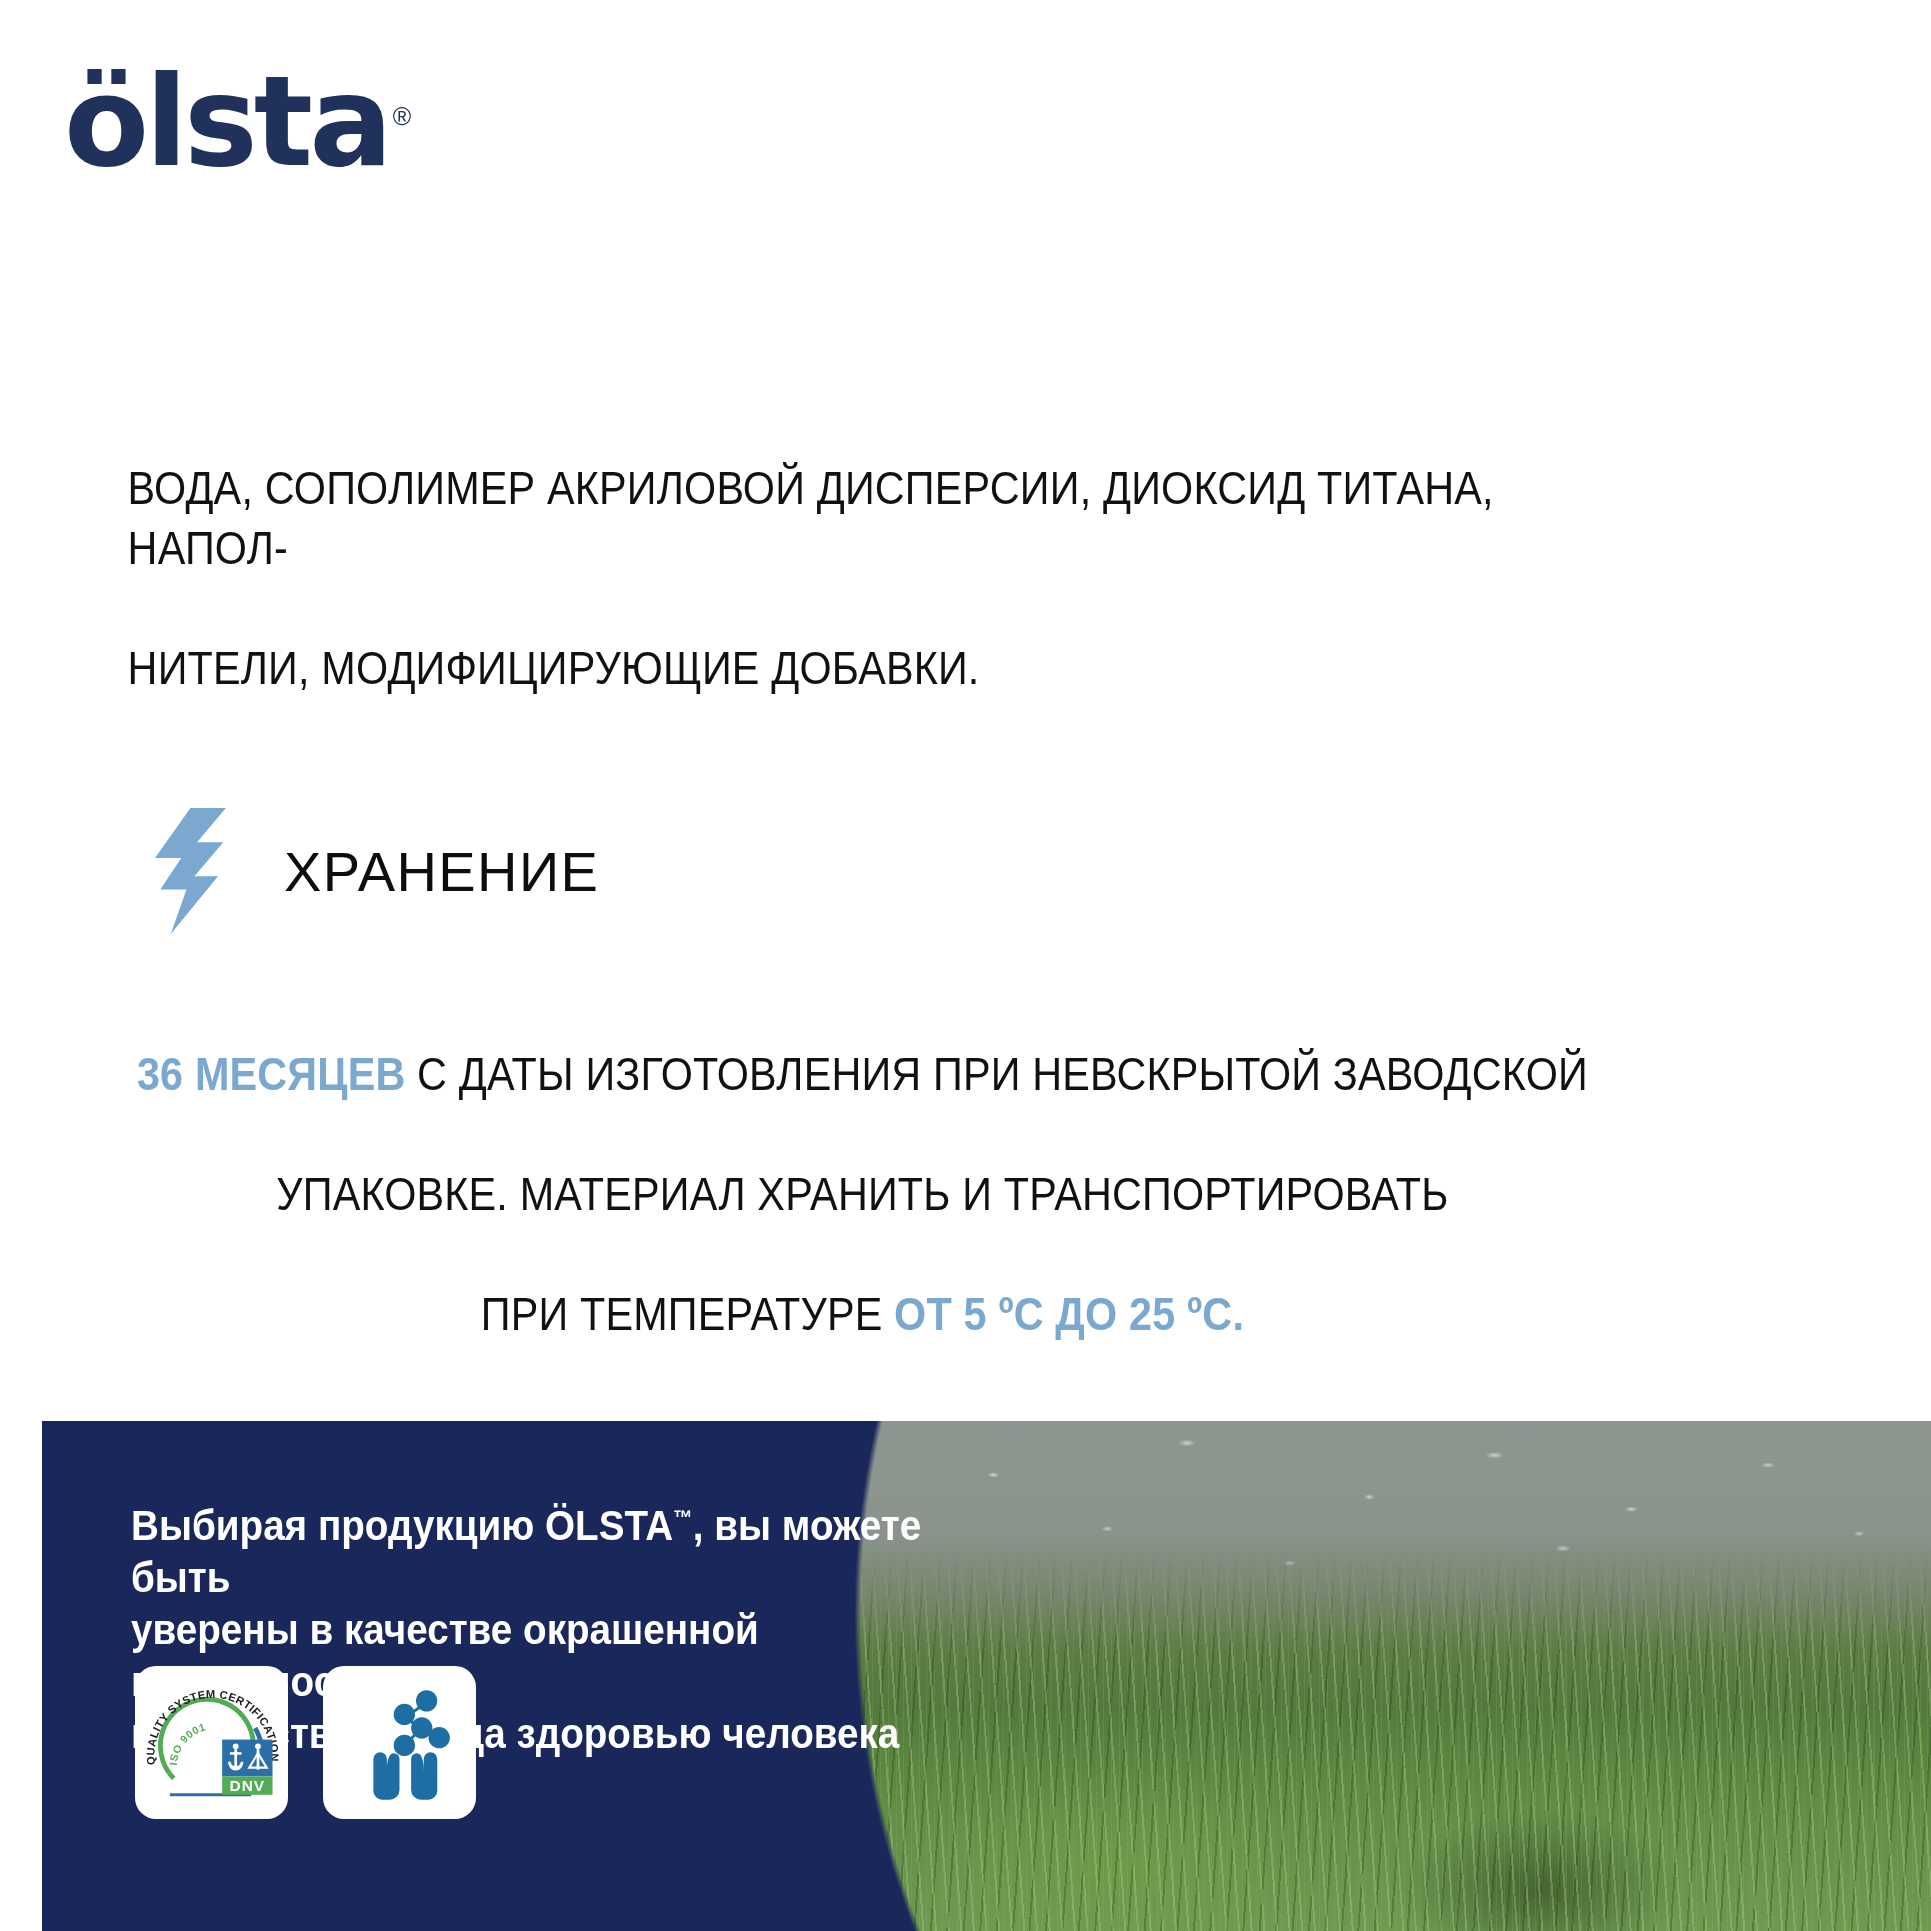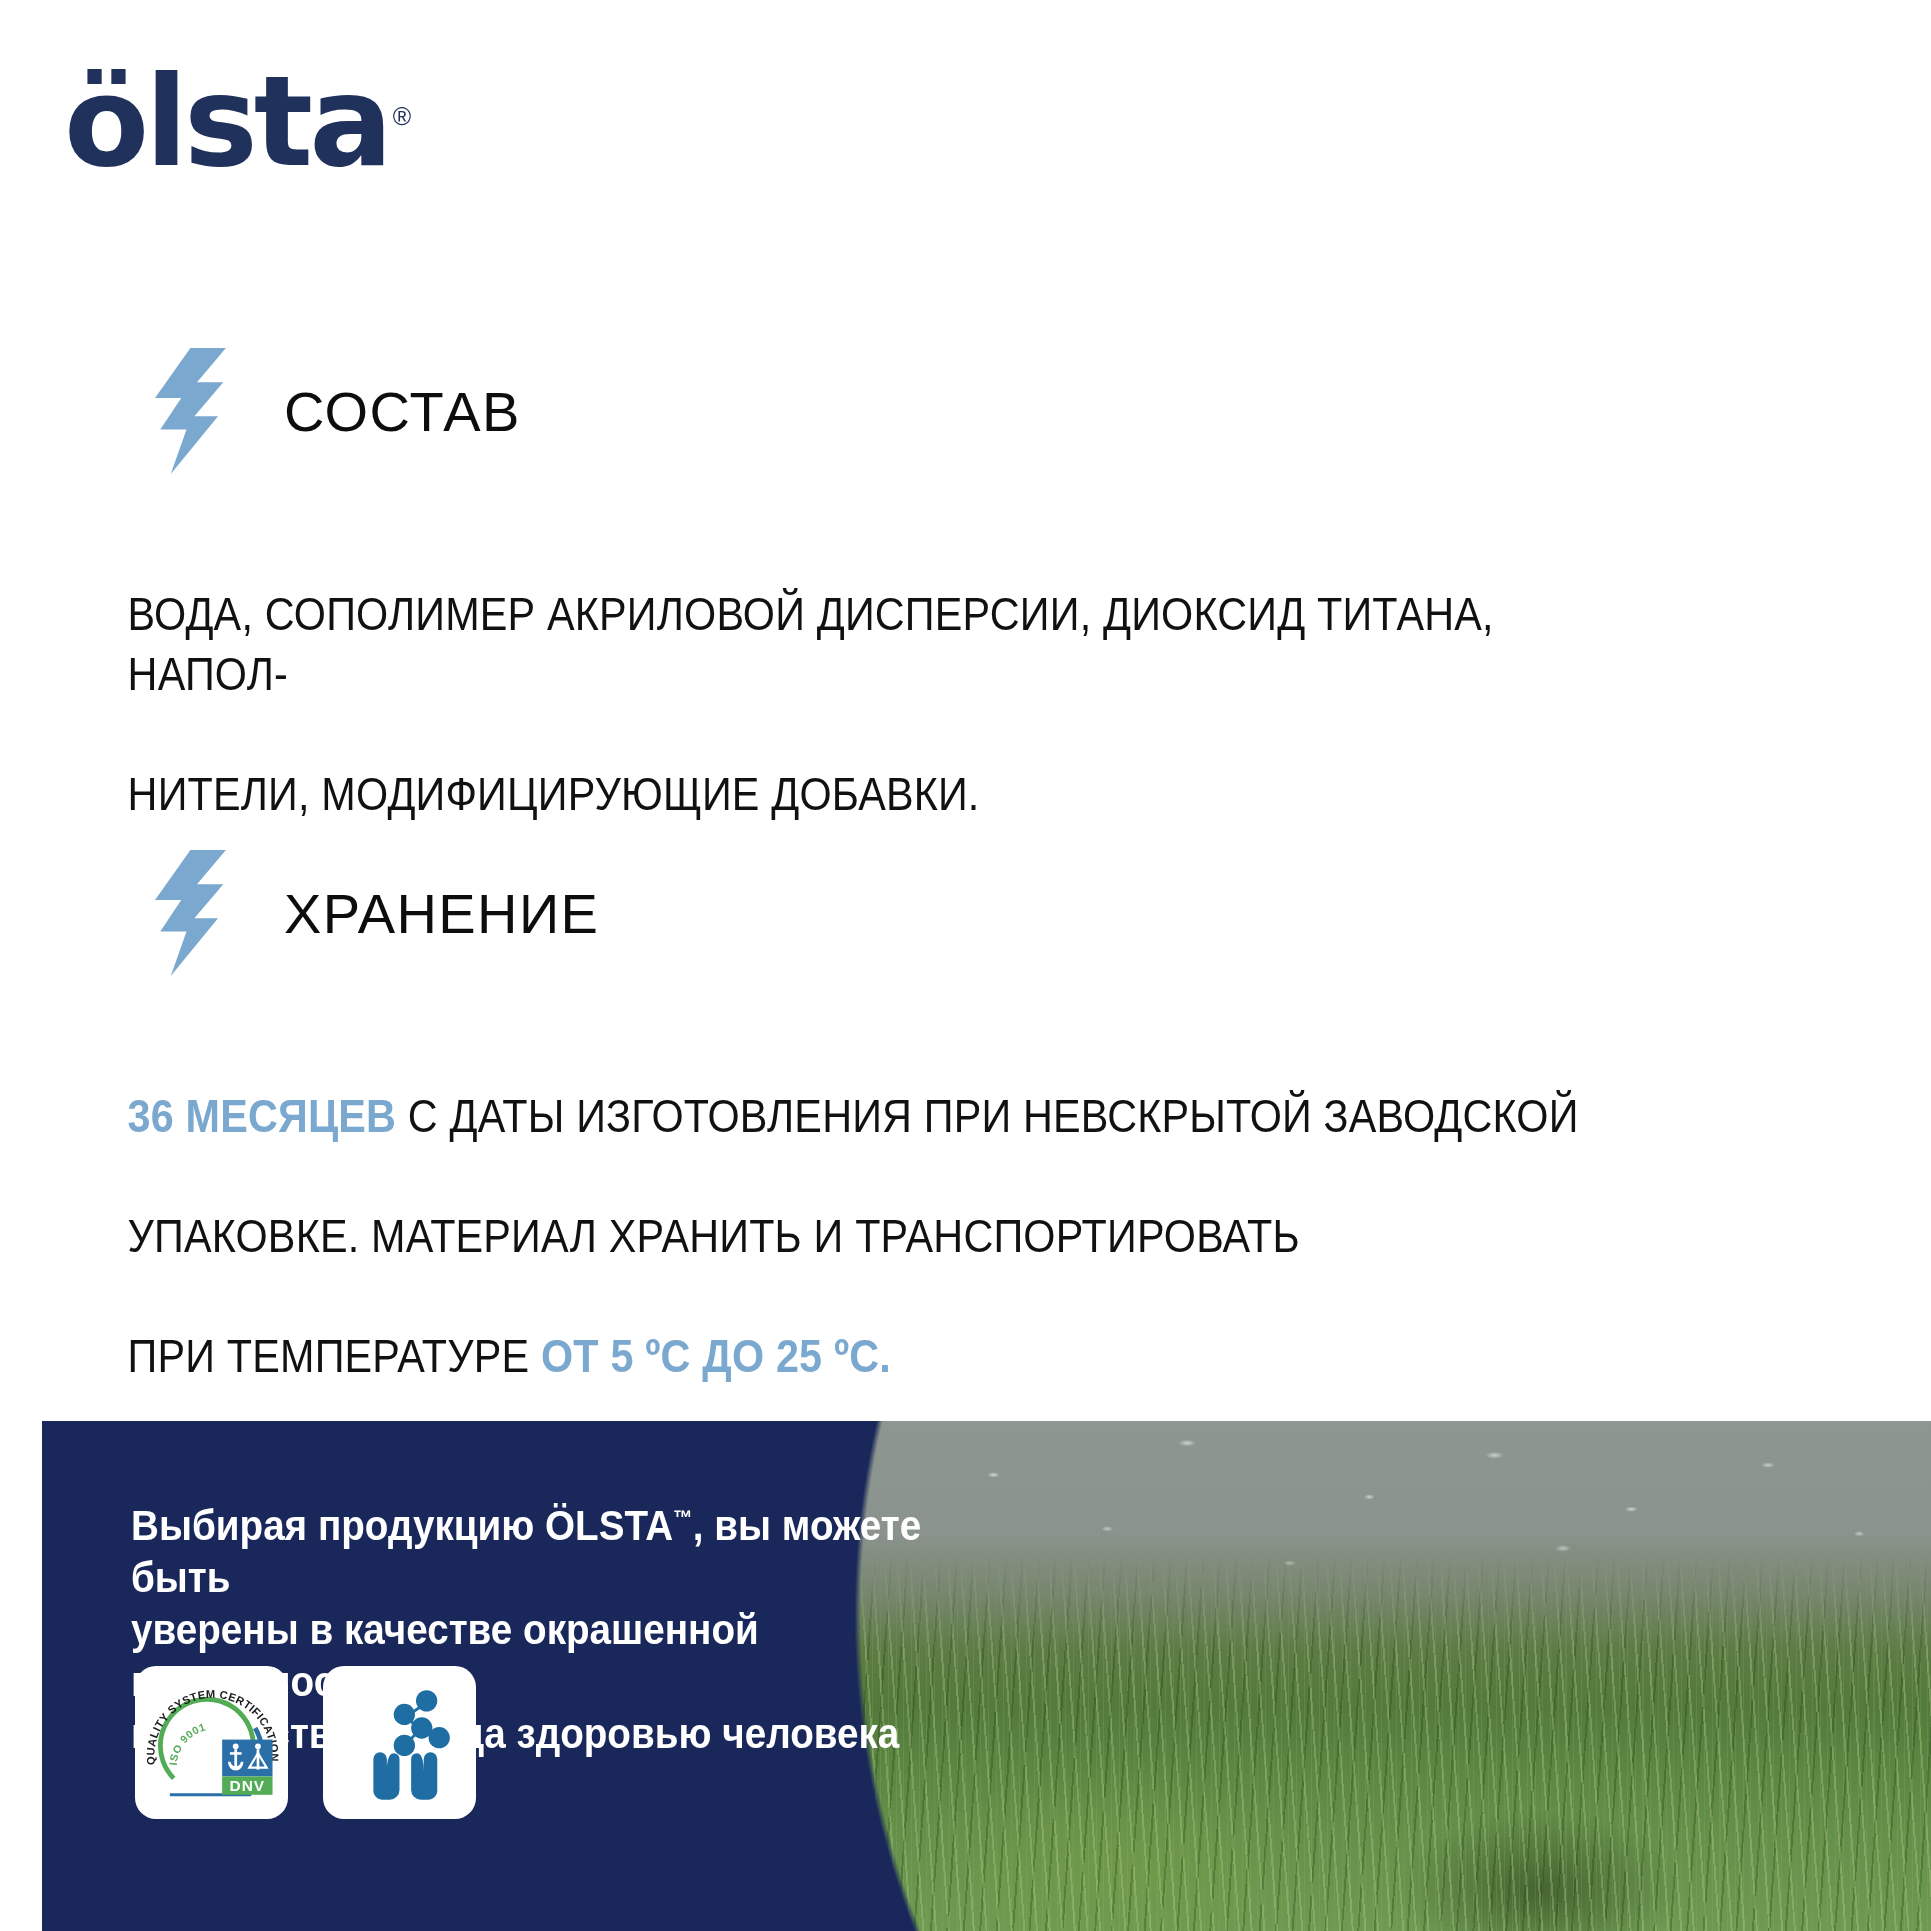--- a/index.html
+++ b/index.html
@@ -41,21 +41,21 @@
     font-size: 25px;
     color: #20315c;
     margin-left: 3.9px;
     margin-top: 42px;
     font-weight: 400;
   }
 
   
   .section { position: absolute; left: 0; width: 100%; }
   #section-sostav { top: 348px; }
-  #section-hranenie { top: 850px; }
+  #section-hranenie { top: 808px; text-align: center; }
 
   .sect-head {
     display: flex;
     align-items: center;
     padding-left: 145px;
     height: 126px;
   }
   .bolt-icon {
     width: 83px;
     height: 126px;
@@ -188,26 +188,20 @@
 <body>
 
 <div id="page">
 
   <div class="logo-wrap">
     <span class="logo-mark">ölsta</span>
     <span class="logo-reg">®</span>
   </div>
 
   <div class="section" id="section-sostav">
-    <div class="sect-head">
-      <svg class="bolt-icon" viewBox="0 0 60 96">
-        <path d="M33 0 L60 0 L38 26 L58 26 L36 52 L54 52 L18 96 L30 62 L10 62 L26 38 L6 38 Z" fill="#7aa8cf"></path>
-      </svg>
-      <div class="sect-title">СОСТАВ</div>
-    </div>
     <div class="sect-body">
       <span class="ln"><span>ВОДА, СОПОЛИМЕР АКРИЛОВОЙ ДИСПЕРСИИ, ДИОКСИД ТИТАНА, НАПОЛ-</span></span>
       <span class="ln"><span>НИТЕЛИ, МОДИФИЦИРУЮЩИЕ ДОБАВКИ.</span></span>
     </div>
   </div>
 
   <div class="section" id="section-hranenie">
     <div class="sect-head">
       <svg class="bolt-icon" viewBox="0 0 60 96">
         <path d="M33 0 L60 0 L38 26 L58 26 L36 52 L54 52 L18 96 L30 62 L10 62 L26 38 L6 38 Z" fill="#7aa8cf"></path>

